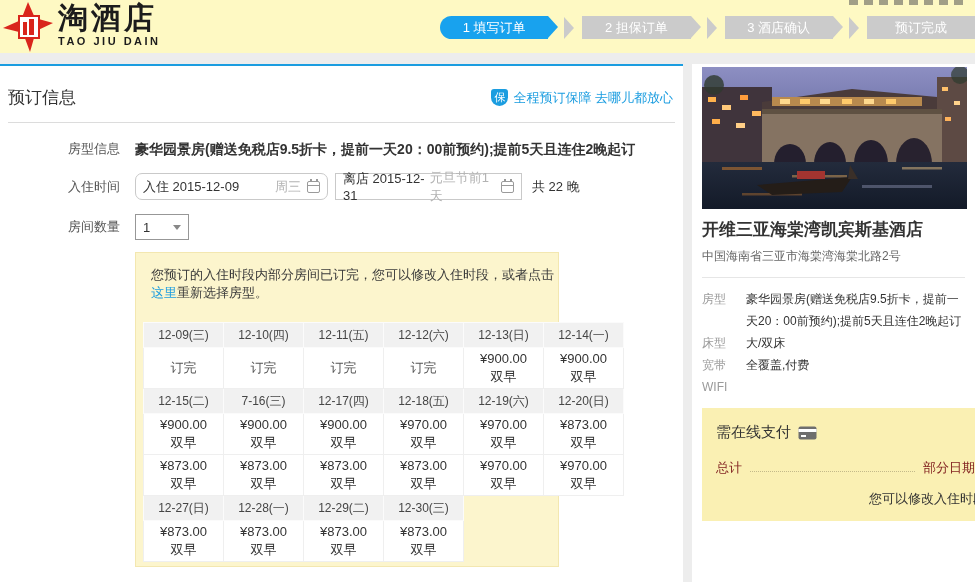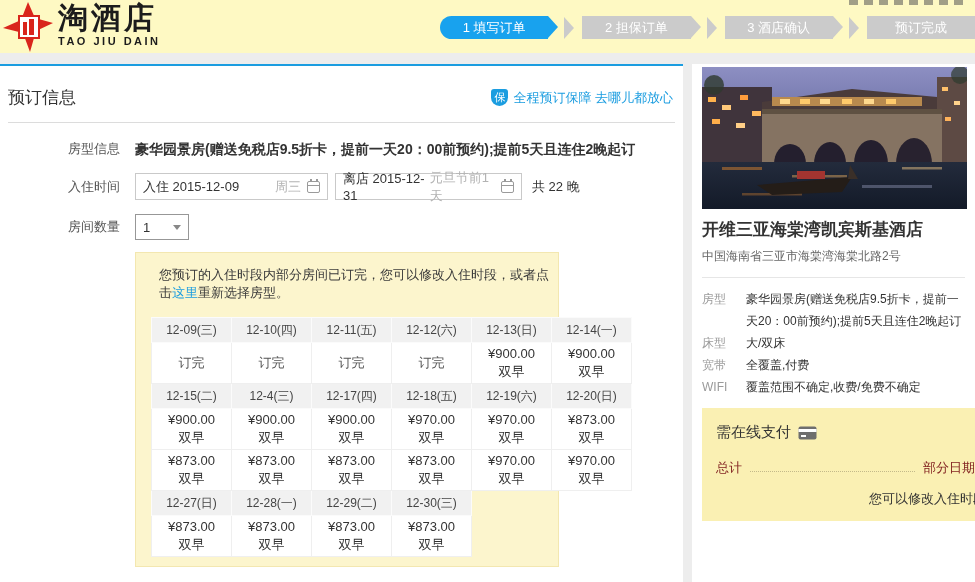--- a/index.html
+++ b/index.html
@@ -42,36 +42,36 @@
   .form-row { display:flex; align-items:flex-end; }
   .form-label { width:135px; padding-left:68px; font-size:13px; color:#555; flex:none; }
   .room-row { margin-top:15px; }
   .room-row .form-label { line-height:22px; }
   .room-value { width:525px; font-size:14px; font-weight:bold; color:#333; line-height:22px; }
   .time-row { margin-top:13px; align-items:center; }
   .date-input { height:27px; border:1px solid #c9c9c9; background:#fff; display:flex; align-items:center;
     font-size:13px; padding:0 7px; cursor:pointer; }
   .date-input .dval { color:#333; }
   .date-input .dnote { color:#b3b3b3; margin-left:auto; }
-  .in-input { width:193px; }
+  .in-input { width:193px;border-radius:7px; }
   .out-input { width:187px; margin-left:7px; }
   .nights { font-size:13px; color:#333; margin-left:10px; }
   .cal-icon { display:inline-block; width:13px; height:12px; border:1px solid #9a9a9a; border-radius:2px;
     position:relative; margin-left:6px; flex:none; }
   .cal-icon::before { content:''; position:absolute; top:-3px; left:2px; width:2px; height:3px; background:#9a9a9a; box-shadow:6px 0 0 #9a9a9a; }
   .cal-icon::after { content:''; position:absolute; top:3px; left:0; right:0; height:1px; background:#9a9a9a; }
   .rooms-row { margin-top:14px; align-items:center; }
   .select-box { width:54px; height:26px; border:1px solid #979797; display:flex; align-items:center;
     padding:0 7px; font-size:13px; cursor:pointer; background:#fff; }
   .chev-down { width:0; height:0; margin-left:auto; border-left:4px solid transparent; border-right:4px solid transparent; border-top:5px solid #888; }
   
-  .notice-panel { margin:12px 0 0 135px; width:424px; height:315px; background:#fcf5cd; border:1px solid #f3e7b0; padding:13px 0 0 15px; }
+  .notice-panel { margin:12px 0 0 135px; width:424px; height:315px; background:#fcf5cd; border:1px solid #f3e7b0; padding:13px 0 0 7px; }
   .notice-text { font-size:13px; color:#3a3a3a; margin-left:8px; }
   .notice-link { color:#1b9de0; cursor:pointer; }
-  .price-table { margin-top:15px; width:480px; border-collapse:collapse; table-layout:fixed; }
+  .price-table { margin-top:20px; width:480px; border-collapse:collapse; table-layout:fixed; }
   .price-table td { text-align:center; }
   td.dcell { background:#f1f1f1; border:1px solid #fbfbfb; height:25px; font-size:12px; color:#454545; cursor:pointer; }
   td.pcell { background:#ffffff; border:1px solid #efefef; height:41px; font-size:13px; color:#333; cursor:pointer; }
   td.pcell .meal { margin-top:2px; }
   td.pcell.soldout { color:#555; }
   
   .sidebar { position:absolute; left:692px; top:64px; width:283px; height:518px; background:#fff; }
   .hotel-photo { display:block; margin:3px 8px 0 10px; width:265px; height:142px; }
   .hotel-name { margin:9px 10px 0 10px; font-size:17px; color:#333;font-weight:bold; }
   .hotel-address { margin:7px 10px 0 10px; font-size:12px; color:#666; }
@@ -184,21 +184,21 @@
               <div>¥900.00</div>
               <div class="meal">双早</div>
             </td>
             <td class="pcell">
               <div>¥900.00</div>
               <div class="meal">双早</div>
             </td>
           </tr>
           <tr>
             <td class="dcell">12-15(二)</td>
-            <td class="dcell">12-4(三)</td>
+            <td class="dcell">7-16(三)</td>
             <td class="dcell">12-17(四)</td>
             <td class="dcell">12-18(五)</td>
             <td class="dcell">12-19(六)</td>
             <td class="dcell">12-20(日)</td>
           </tr>
           <tr>
             <td class="pcell">
               <div>¥900.00</div>
               <div class="meal">双早</div>
             </td>
@@ -341,21 +341,20 @@
       <div class="detail-row">
         <span class="detail-label">床型</span>
         <span class="detail-value">大/双床</span>
       </div>
       <div class="detail-row">
         <span class="detail-label">宽带</span>
         <span class="detail-value">全覆盖,付费</span>
       </div>
       <div class="detail-row">
         <span class="detail-label">WIFI</span>
-        <span class="detail-value">覆盖范围不确定,收费/免费不确定</span>
       </div>
     </div>
 
   <div class="pay-box">
     <div class="pay-title-row">
       <span>需在线支付</span>
       <svg width="19" height="14" viewBox="0 0 19 14">
         <rect x="0.5" y="0.5" width="18" height="13" rx="2" fill="#6e6e6e"></rect>
         <rect x="0.5" y="3" width="18" height="3" fill="#ffffff"></rect>
         <rect x="3" y="9" width="5" height="2" fill="#ffffff"></rect>

